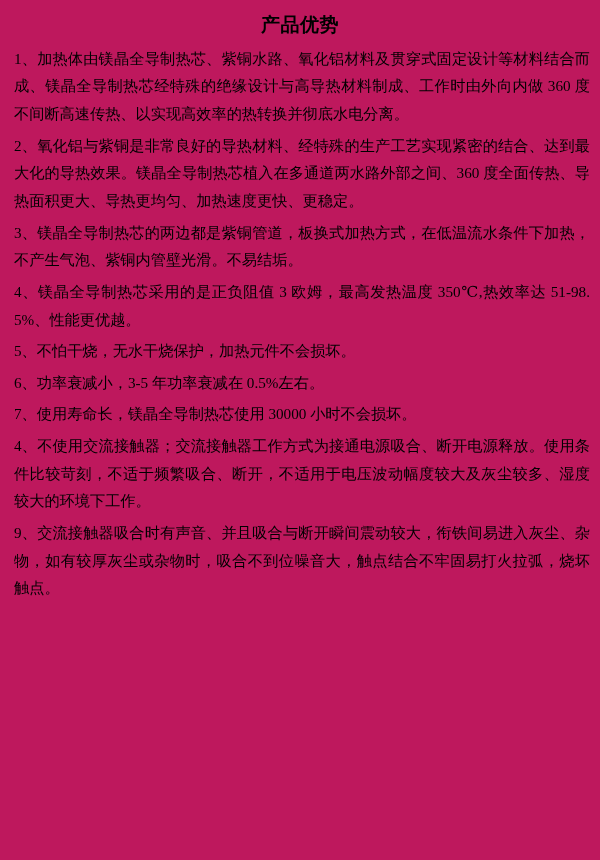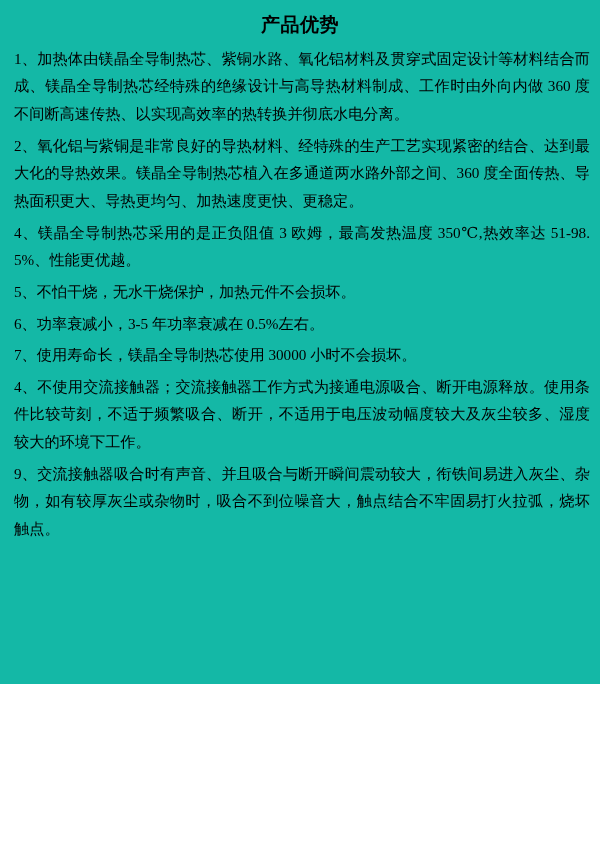--- a/index.html
+++ b/index.html
@@ -2,22 +2,22 @@
 <html><head>
 <meta charset="utf-8">
 <style>
   html, body {
     margin: 0;
     padding: 0;
     background: #ffffff;
   }
   .page {
     width: 600px;
-    height: 684px;
-    background: #14b8a6;
+    height: 860px;
+    background: #be185d;
     box-sizing: border-box;
     padding: 10px 8px 0 8px;
     font-family: "Liberation Serif", "DejaVu Serif", serif;
     color: #000000;
     overflow: hidden;
   }
   .doc-title {
     text-align: center;
     font-size: 19px;
     font-weight: bold;
@@ -37,20 +37,21 @@
 </style>
 </head>
 <body>
 
 <div class="page">
 
   <div class="doc-title">产品优势</div>
 
   <p class="para">1、加热体由镁晶全导制热芯、紫铜水路、氧化铝材料及贯穿式固定设计等材料结合而成、镁晶全导制热芯经特殊的绝缘设计与高导热材料制成、工作时由外向内做 360 度不间断高速传热、以实现高效率的热转换并彻底水电分离。</p>
   <p class="para">2、氧化铝与紫铜是非常良好的导热材料、经特殊的生产工艺实现紧密的结合、达到最大化的导热效果。镁晶全导制热芯植入在多通道两水路外部之间、360 度全面传热、导热面积更大、导热更均匀、加热速度更快、更稳定。</p>
+  <p class="para">3、镁晶全导制热芯的两边都是紫铜管道，板换式加热方式，在低温流水条件下加热，不产生气泡、紫铜内管壁光滑。不易结垢。</p>
   <p class="para">4、镁晶全导制热芯采用的是正负阻值 3 欧姆，最高发热温度 350℃,热效率达 51-98.5%、性能更优越。</p>
   <p class="para">5、不怕干烧，无水干烧保护，加热元件不会损坏。</p>
   <p class="para">6、功率衰减小，3-5 年功率衰减在 0.5%左右。</p>
   <p class="para">7、使用寿命长，镁晶全导制热芯使用 30000 小时不会损坏。</p>
   <p class="para">4、不使用交流接触器；交流接触器工作方式为接通电源吸合、断开电源释放。使用条件比较苛刻，不适于频繁吸合、断开，不适用于电压波动幅度较大及灰尘较多、湿度较大的环境下工作。</p>
   <p class="para">9、交流接触器吸合时有声音、并且吸合与断开瞬间震动较大，衔铁间易进入灰尘、杂物，如有较厚灰尘或杂物时，吸合不到位噪音大，触点结合不牢固易打火拉弧，烧坏触点。</p>
 
 </div>
 
 </body></html>

